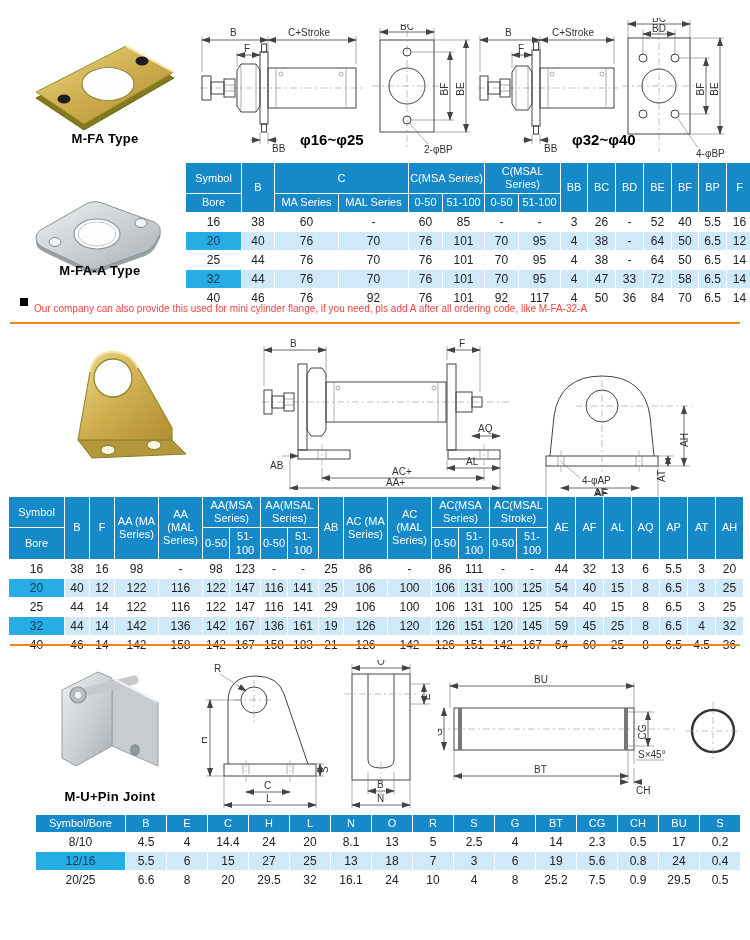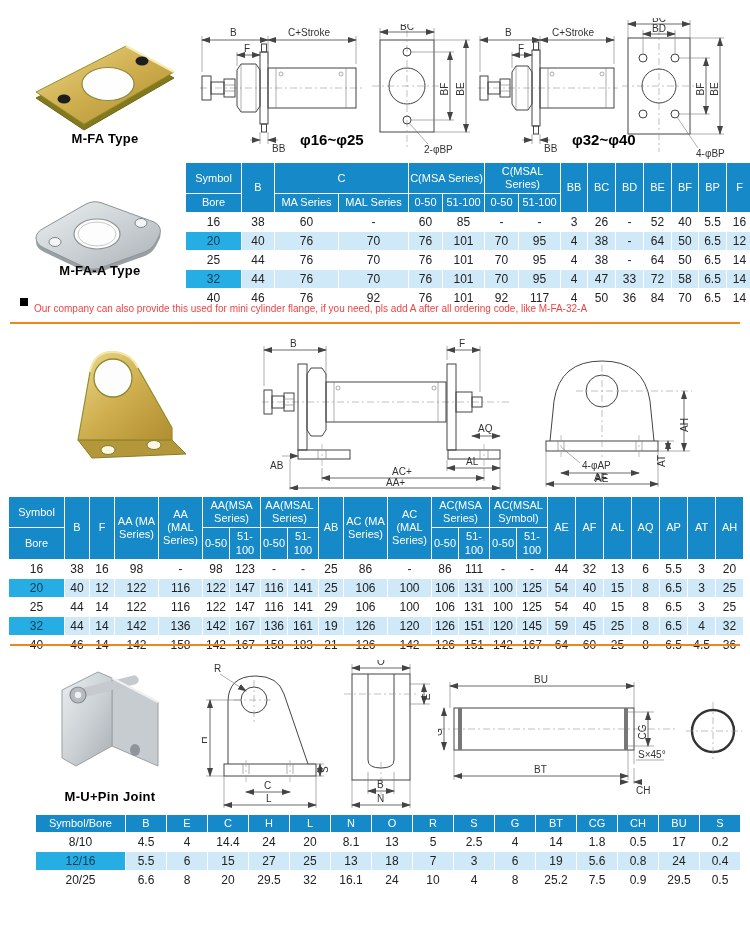--- a/index.html
+++ b/index.html
@@ -395,21 +395,21 @@
       <text x="28" y="9">B</text>
       <text x="197" y="9">F</text>
       <text x="8" y="131">AB</text>
       <text x="216" y="94">AQ</text>
       <text x="204" y="127">AL</text>
       <text x="130" y="137">AC+</text>
       <text x="124" y="148">AA+</text>
     </svg>
   </div>
 
-  <div class="draw" style="left:532px;top:345px;width:190px;height:142px">
+  <div class="draw" style="left:532px;top:360px;width:190px;height:142px">
     <svg width="190" height="142" viewBox="0 0 190 142">
       <path class="ln" d="M18,96 L22,56 Q28,16 70,16 Q112,16 118,56 L122,96"></path>
       <rect class="ln" x="14" y="96" width="112" height="10"></rect>
       <line class="thin" x1="26" y1="96" x2="26" y2="106"></line>
         <line class="thin" x1="32" y1="96" x2="32" y2="106"></line>
       <line class="thin" x1="104" y1="96" x2="104" y2="106"></line>
         <line class="thin" x1="110" y1="96" x2="110" y2="106"></line>
       <line class="cl" x1="29" y1="90" x2="29" y2="114"></line>
         <line class="cl" x1="107" y1="90" x2="107" y2="114"></line>
       <circle class="ln" cx="70" cy="46" r="16"></circle>
@@ -464,21 +464,21 @@
           <th rowspan="2">B</th>
           <th rowspan="2">F</th>
           <th rowspan="2">AA (MA Series)</th>
           <th rowspan="2">AA (MAL Series)</th>
           <th colspan="2">AA(MSA Series)</th>
           <th colspan="2">AA(MSAL Series)</th>
           <th rowspan="2">AB</th>
           <th rowspan="2">AC (MA Series)</th>
           <th rowspan="2">AC (MAL Series)</th>
           <th colspan="2">AC(MSA Series)</th>
-          <th colspan="2">AC(MSAL Symbol)</th>
+          <th colspan="2">AC(MSAL Stroke)</th>
           <th rowspan="2">AE</th>
           <th rowspan="2">AF</th>
           <th rowspan="2">AL</th>
           <th rowspan="2">AQ</th>
           <th rowspan="2">AP</th>
           <th rowspan="2">AT</th>
           <th rowspan="2">AH</th>
         </tr>
         <tr>
           <th>Bore</th>
@@ -778,21 +778,21 @@
           <td>4</td>
           <td>14.4</td>
           <td>24</td>
           <td>20</td>
           <td>8.1</td>
           <td>13</td>
           <td>5</td>
           <td>2.5</td>
           <td>4</td>
           <td>14</td>
-          <td>1.8</td>
+          <td>2.3</td>
           <td>0.5</td>
           <td>17</td>
           <td>0.2</td>
         </tr>
         <tr class="hl">
           <td class="sym">12/16</td>
           <td>5.5</td>
           <td>6</td>
           <td>15</td>
           <td>27</td>

